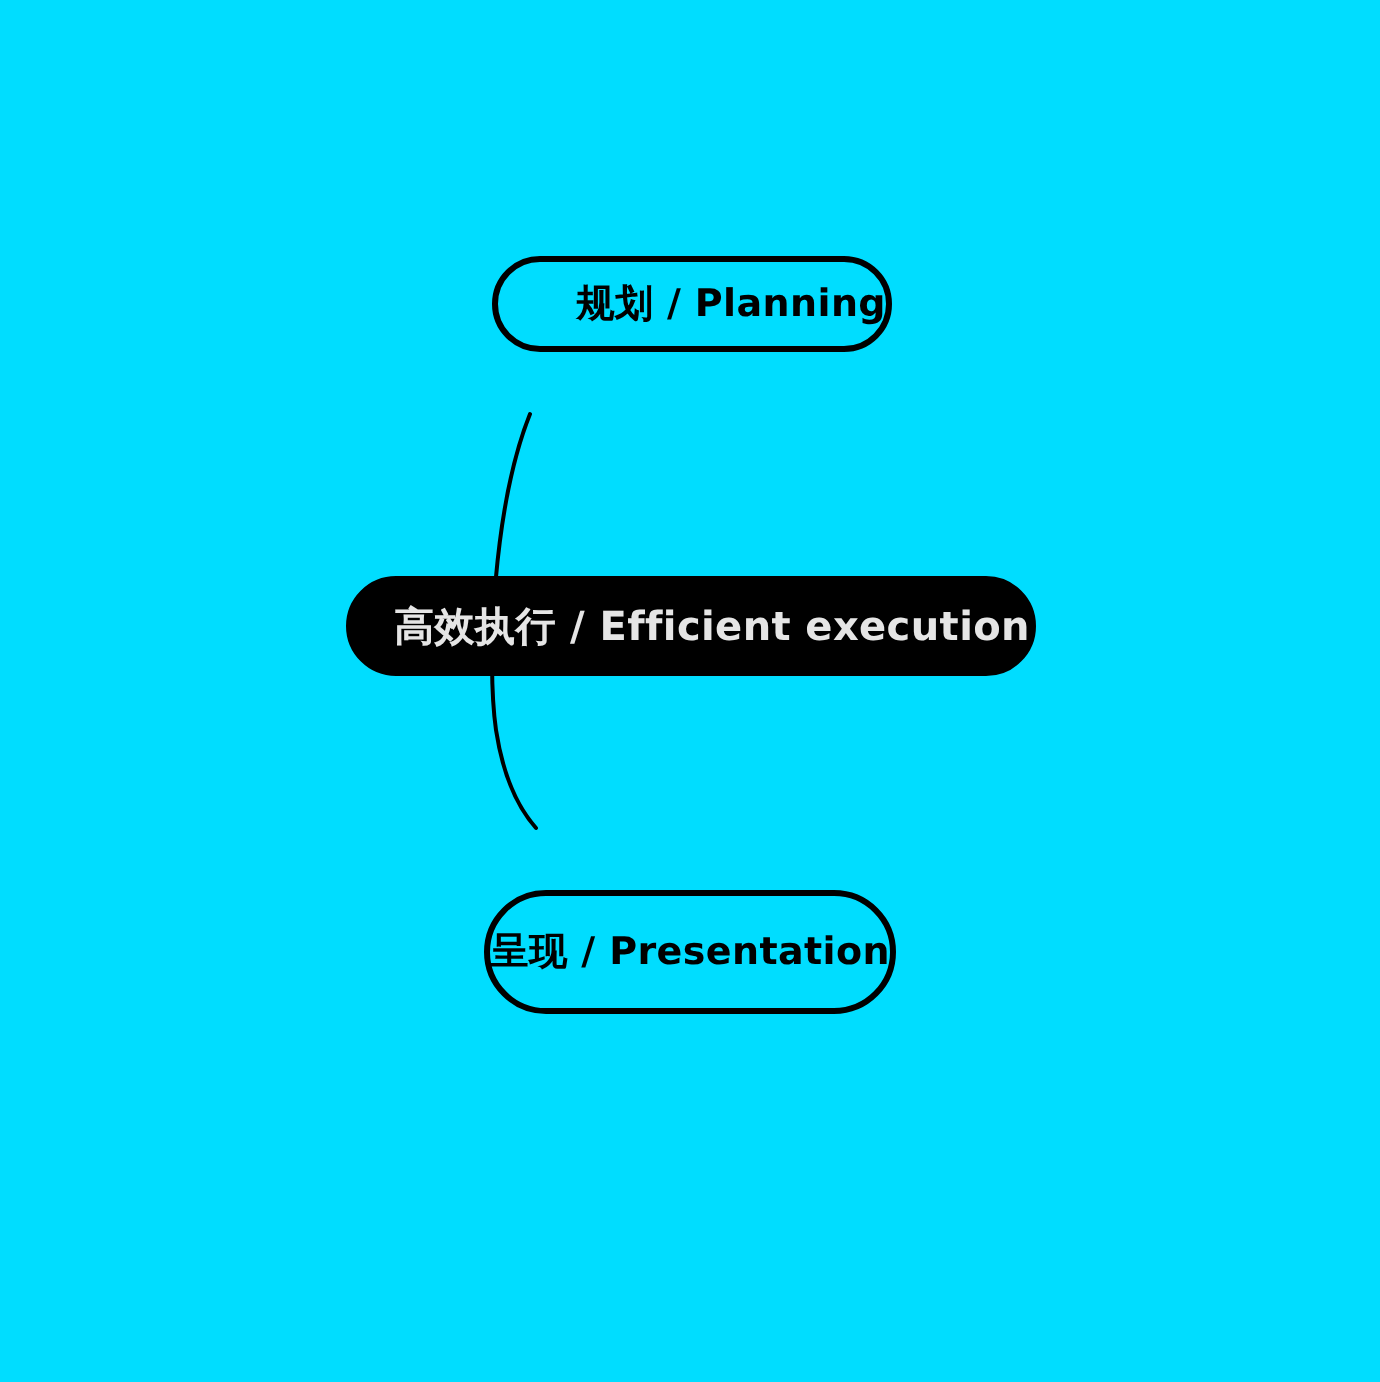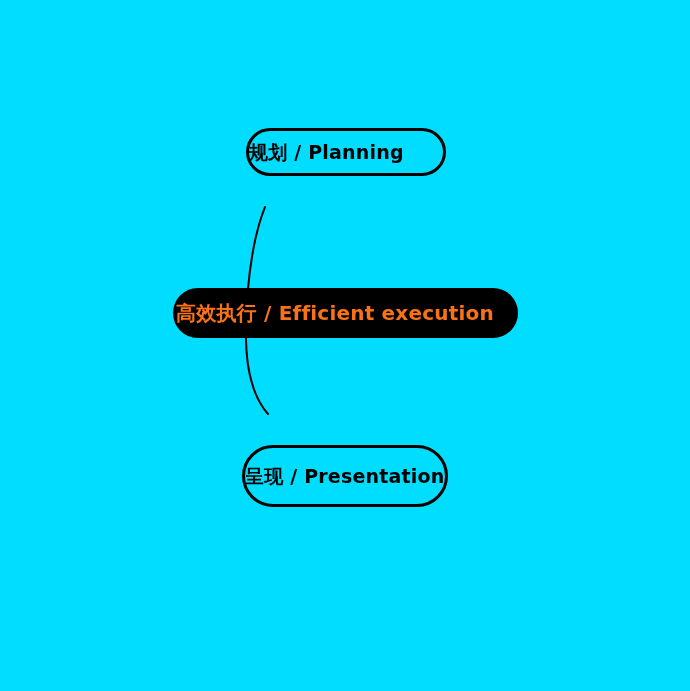--- a/index.html
+++ b/index.html
@@ -31,21 +31,21 @@
     height: 691px;
     z-index: 1;
     pointer-events: none;
   }
 
   .node {
     position: absolute;
     z-index: 2;
     display: flex;
     align-items: center;
-    justify-content: flex-start;
+    justify-content: flex-end;
     box-sizing: border-box;
     white-space: nowrap;
   }
 
   
   .node-branch {
     background: #00DDFF;
     border: 3px solid #000000;
     border-radius: 999px;
   }
@@ -57,21 +57,21 @@
     line-height: 1;
   }
 
   
   .node-central {
     background: #000000;
     border: 3px solid #000000;
     border-radius: 999px;
   }
   .node-central .node-label {
-    color: #f97316;
+    color: #e5e5e5;
     font-size: 20px;
     font-weight: bold;
     letter-spacing: 0.2px;
     line-height: 1;
   }
 
   #node-planning {
     left: 246px;
     top: 128px;
     width: 200px;

